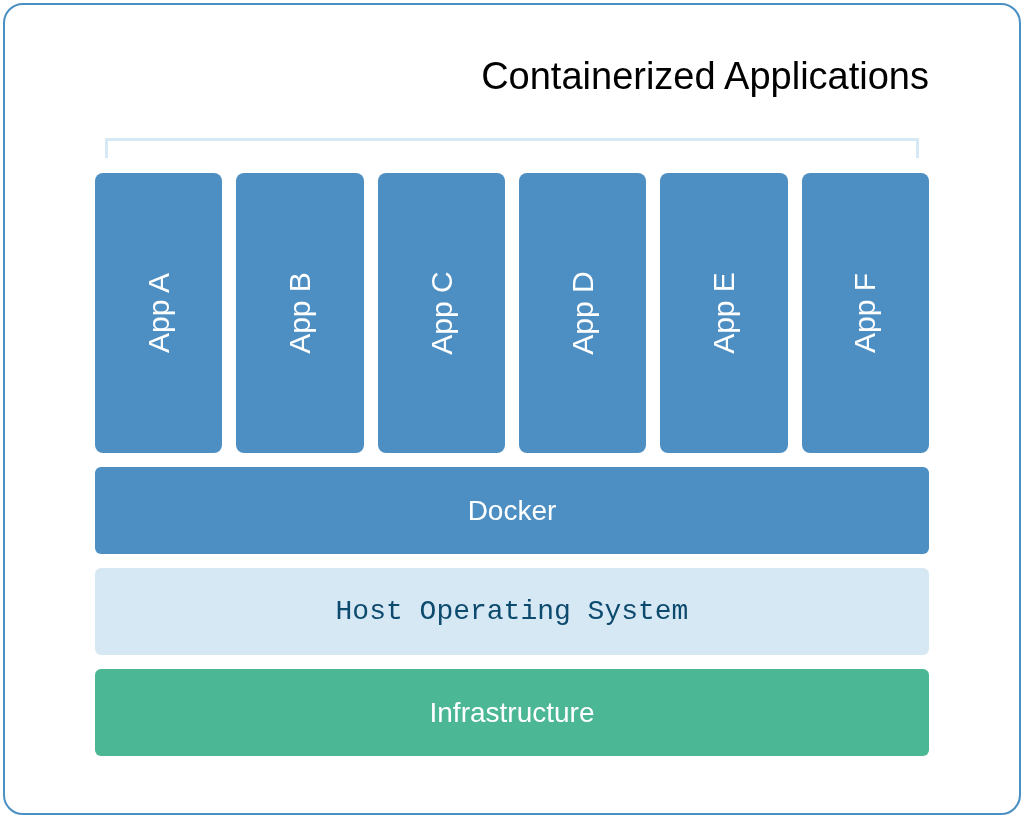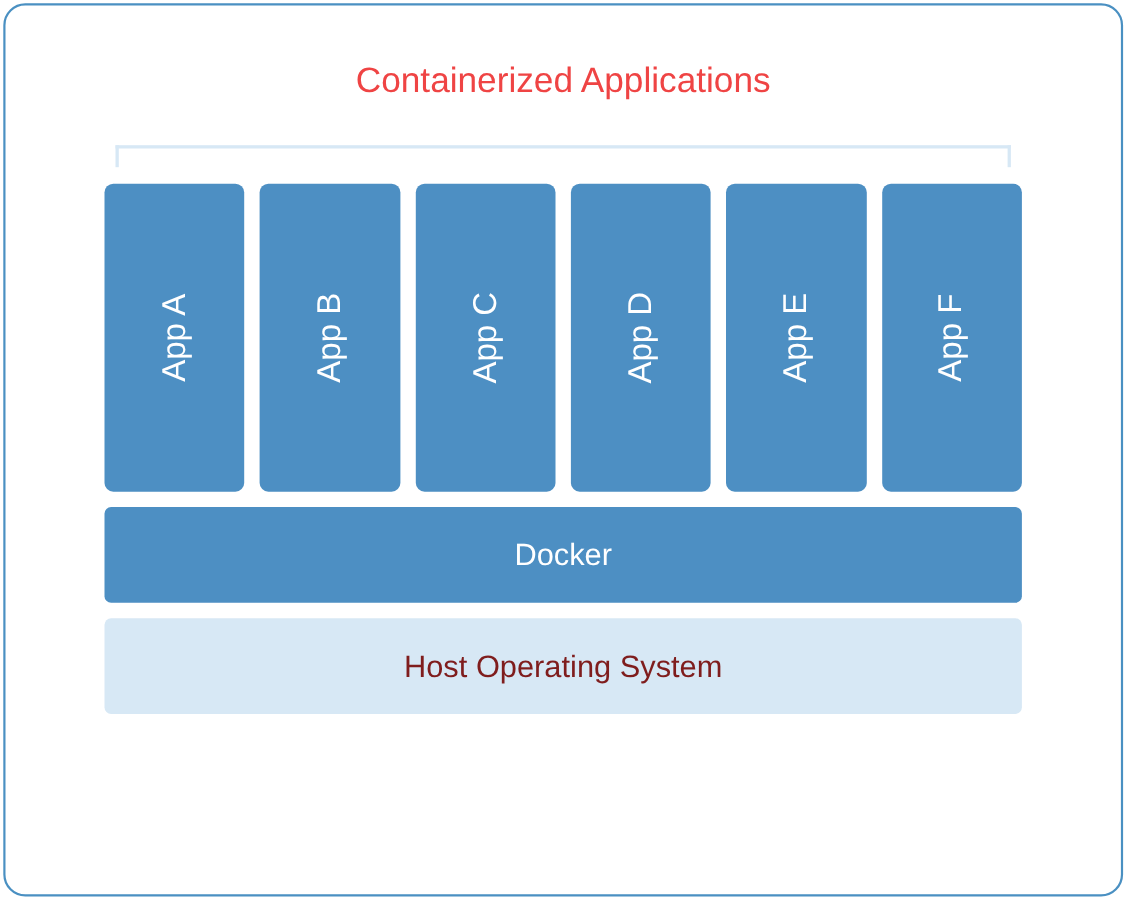--- a/index.html
+++ b/index.html
@@ -20,24 +20,24 @@
       width: 1018px;
       height: 812px;
       border: 2px solid #4a90c2;
       border-radius: 20px;
       padding: 50px 90px 50px 90px;
       display: flex;
       flex-direction: column;
       background: #fff;
     }
     .title {
-      text-align: center;
-      font-size: 32px;
+      text-align: right;
+      font-size: 38px;
       font-weight: 400;
-      color: #ef4444;
+      color: #000000;
       margin-bottom: 40px;
     }
     .bracket {
       position: relative;
       height: 20px;
       margin: 0 10px 15px 10px;
       border-top: 3px solid #d7e8f5;
       border-left: 3px solid #d7e8f5;
       border-right: 3px solid #d7e8f5;
     }
@@ -72,21 +72,22 @@
       font-size: 28px;
       font-weight: 400;
       margin-bottom: 14px;
     }
     .layer-docker {
       background: #4d8fc3;
       color: #fff;
     }
     .layer-host {
       background: #d7e8f5;
-      color: #7f1d1d;
+      color: #0c4a6e;
+      font-family: Liberation Mono, monospace;
     }
     .layer-infra {
       background: #4bb794;
       color: #fff;
       margin-bottom: 0;
     }
   </style>
 </head>
 <body>
 
@@ -117,13 +118,16 @@
   </div>
 
   <div class="layer layer-docker">
     <span>Docker</span>
   </div>
 
   <div class="layer layer-host">
     <span>Host Operating System</span>
   </div>
 
+  <div class="layer layer-infra">
+    <span>Infrastructure</span>
+  </div>
 </div>
 
 </body></html>

